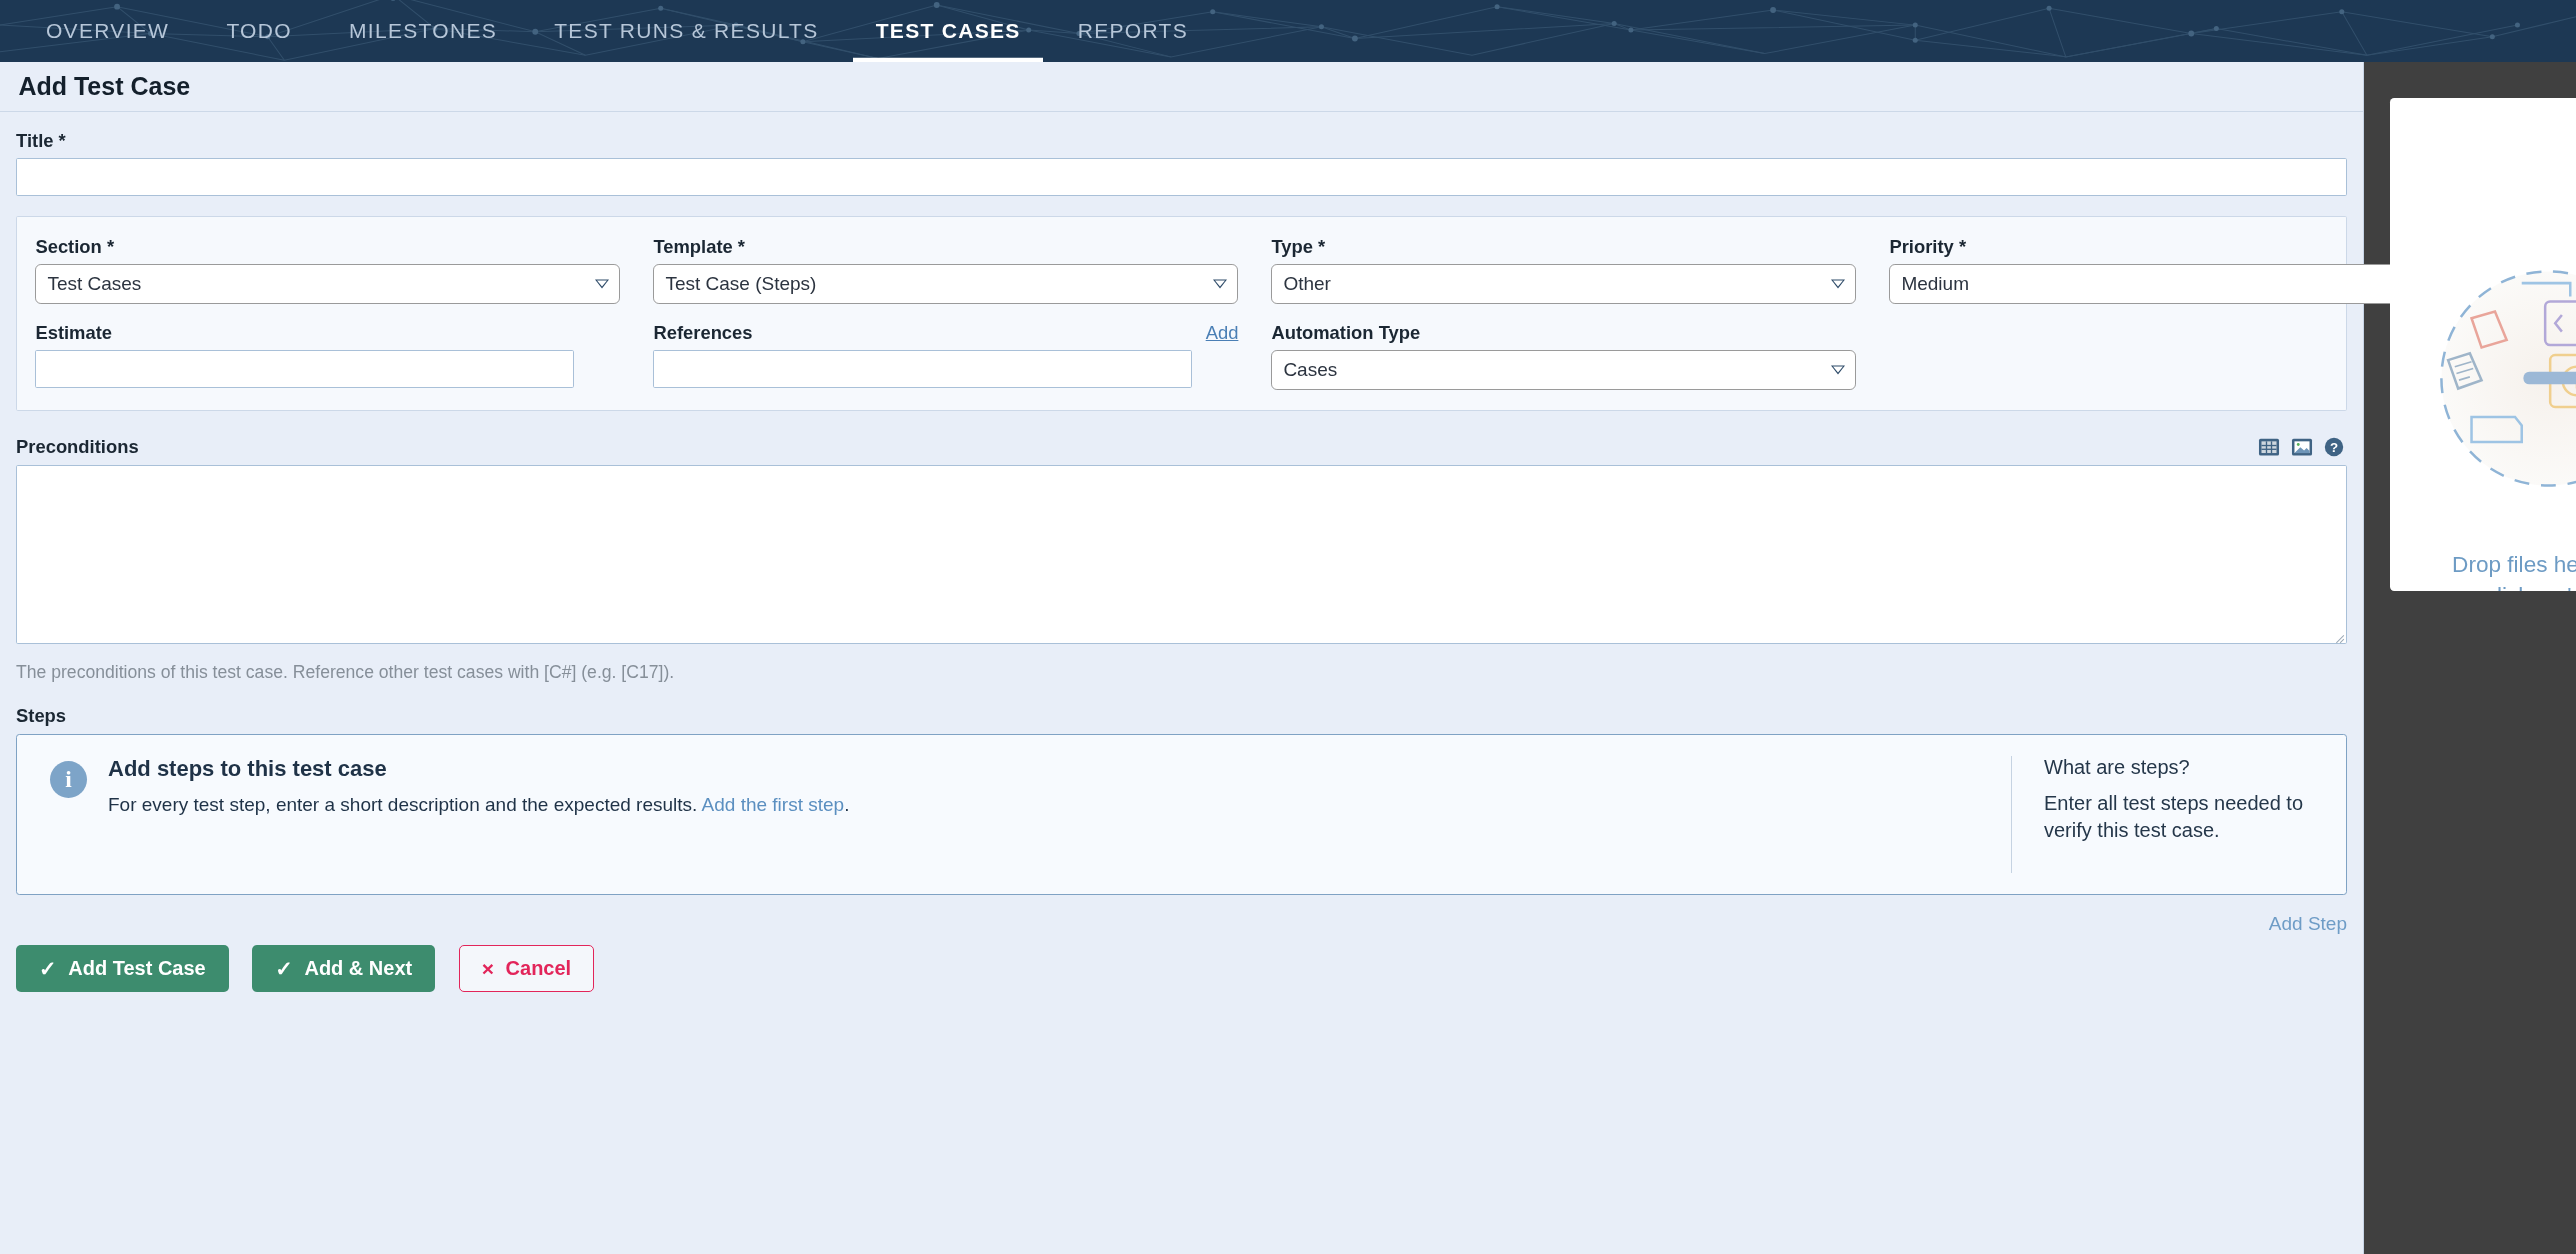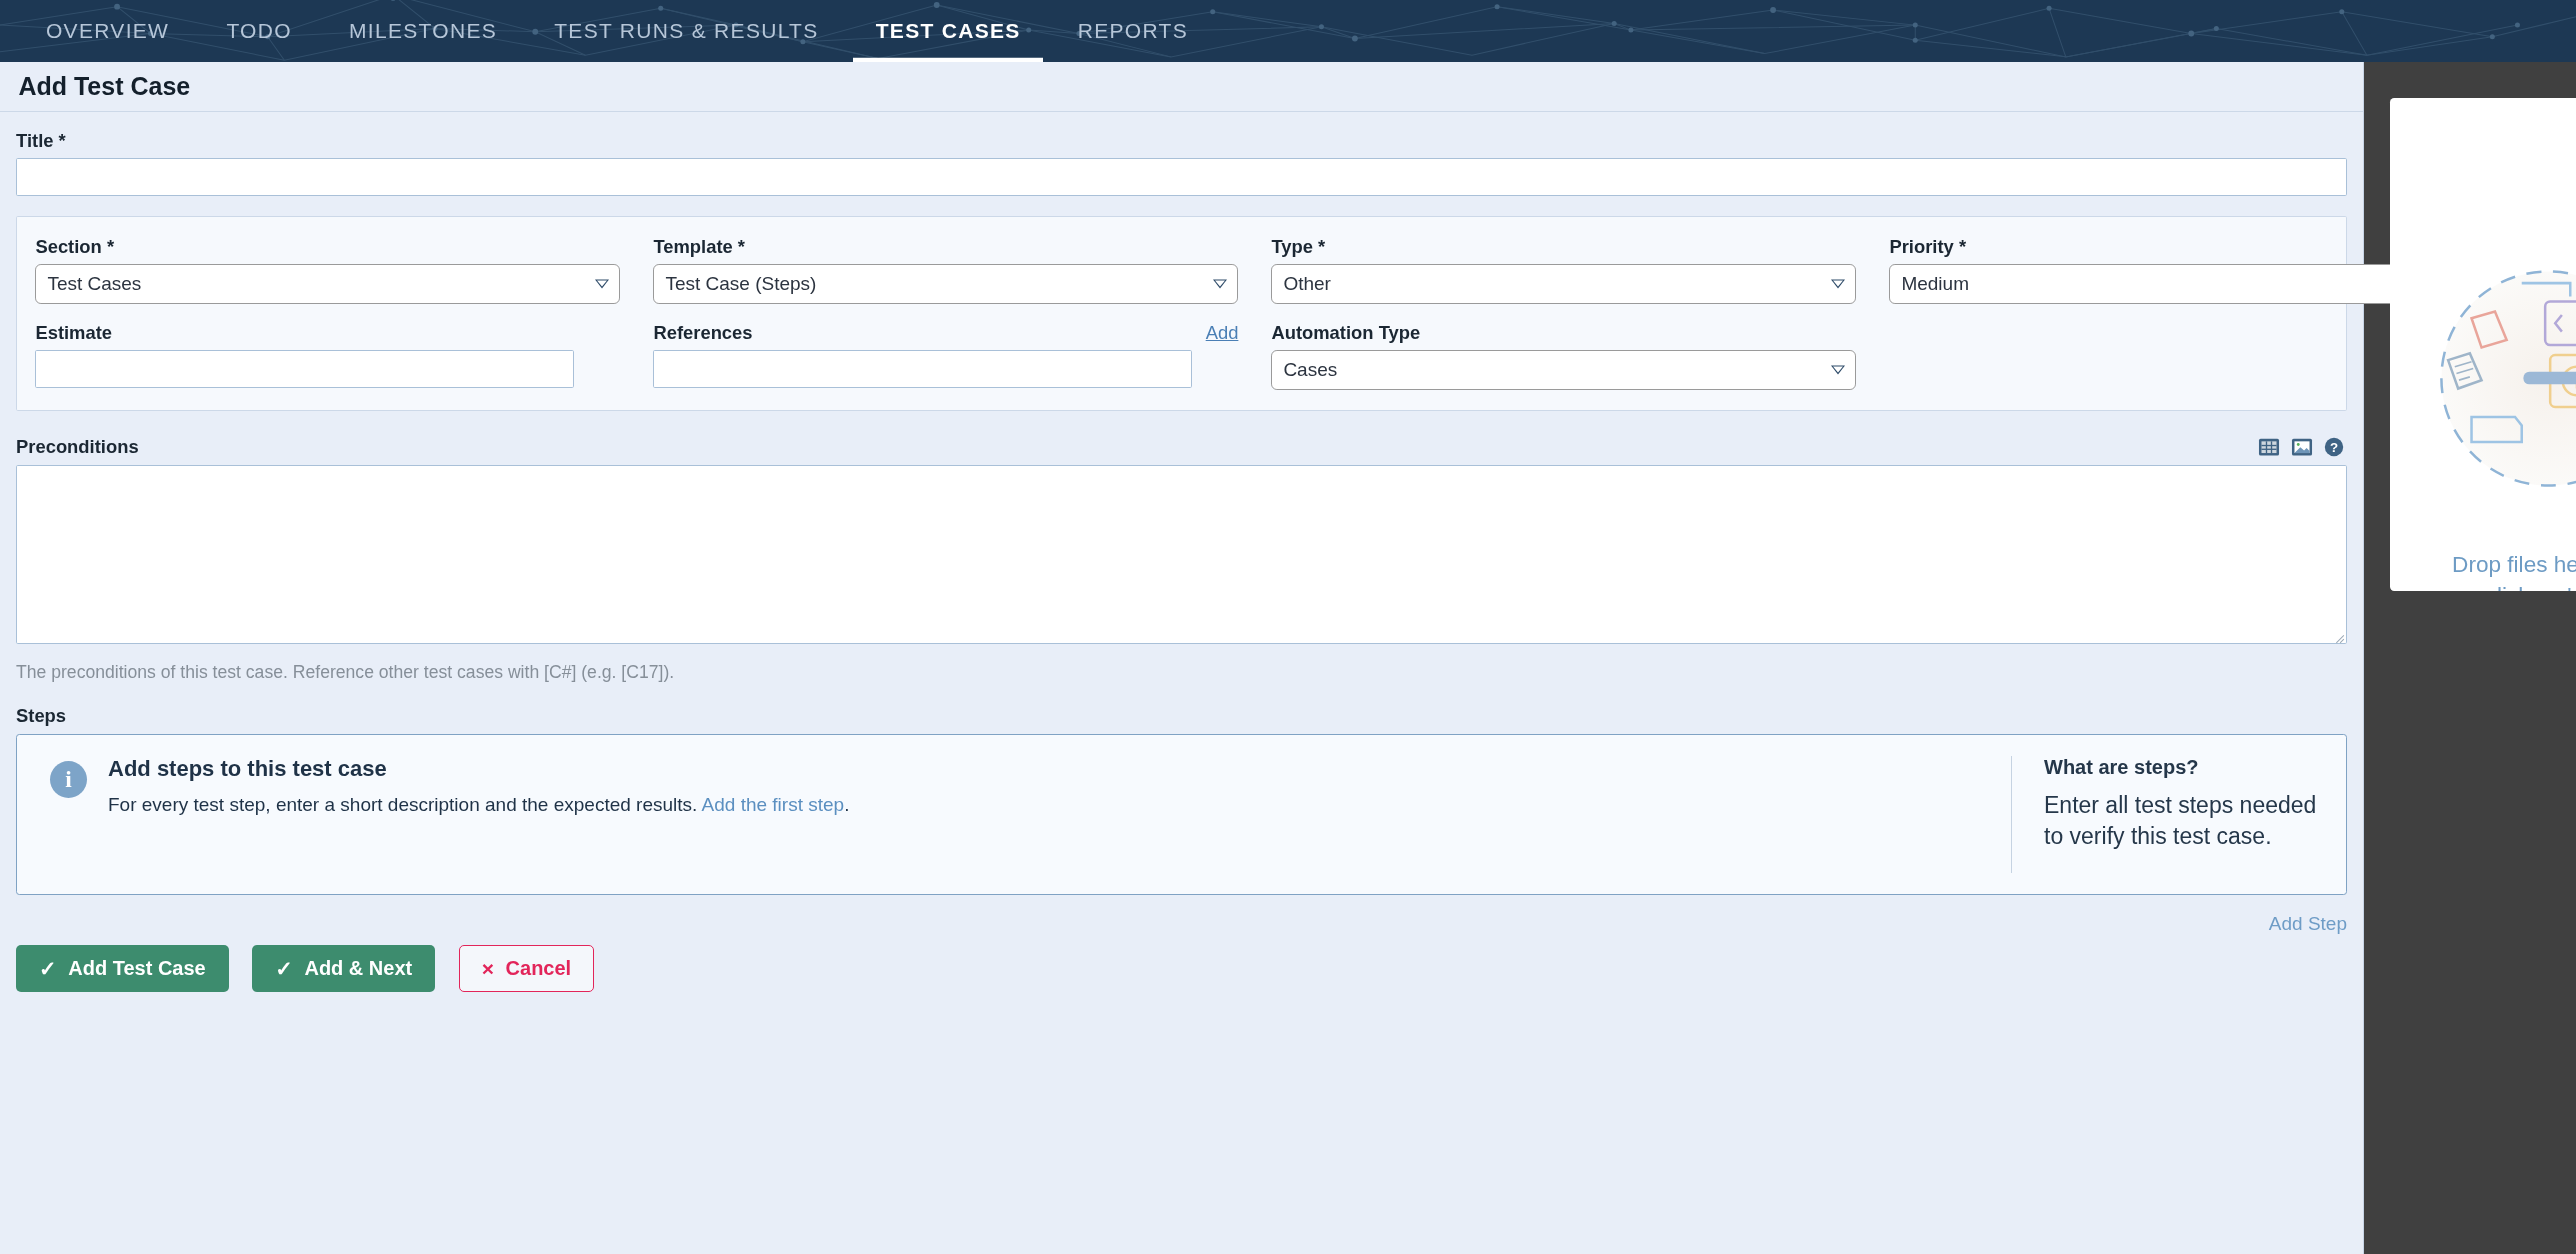--- a/index.html
+++ b/index.html
@@ -223,22 +223,22 @@
     margin-bottom: 11.7px;
   }
   .steps-desc { font-size: 19px; color: #1f3247; }
   .steps-desc .lnk { color: #5b8fc0; cursor: pointer; }
   .steps-right {
     width: 335px;
     border-left: 0.8px solid #c6d3e2;
     padding-left: 32px;
     padding-right: 16.7px;
   }
-  .sr-title { font-size: 20px; font-weight: bold; color: #25374a; margin-bottom: 11px; }
-  .sr-text { font-size: 23px; color: #25374a; line-height: 1.33; }
+  .sr-title { font-size: 20px; font-weight: normal; color: #25374a; margin-bottom: 11px; }
+  .sr-text { font-size: 20px; color: #25374a; line-height: 1.33; }
 
   .addstep-row {
     width: 2331px;
     display: flex;
     justify-content: flex-end;
     margin-top: 18.4px;
   }
   .addstep-link { font-size: 19px; color: #6e9cc6; cursor: pointer; }
 
   

